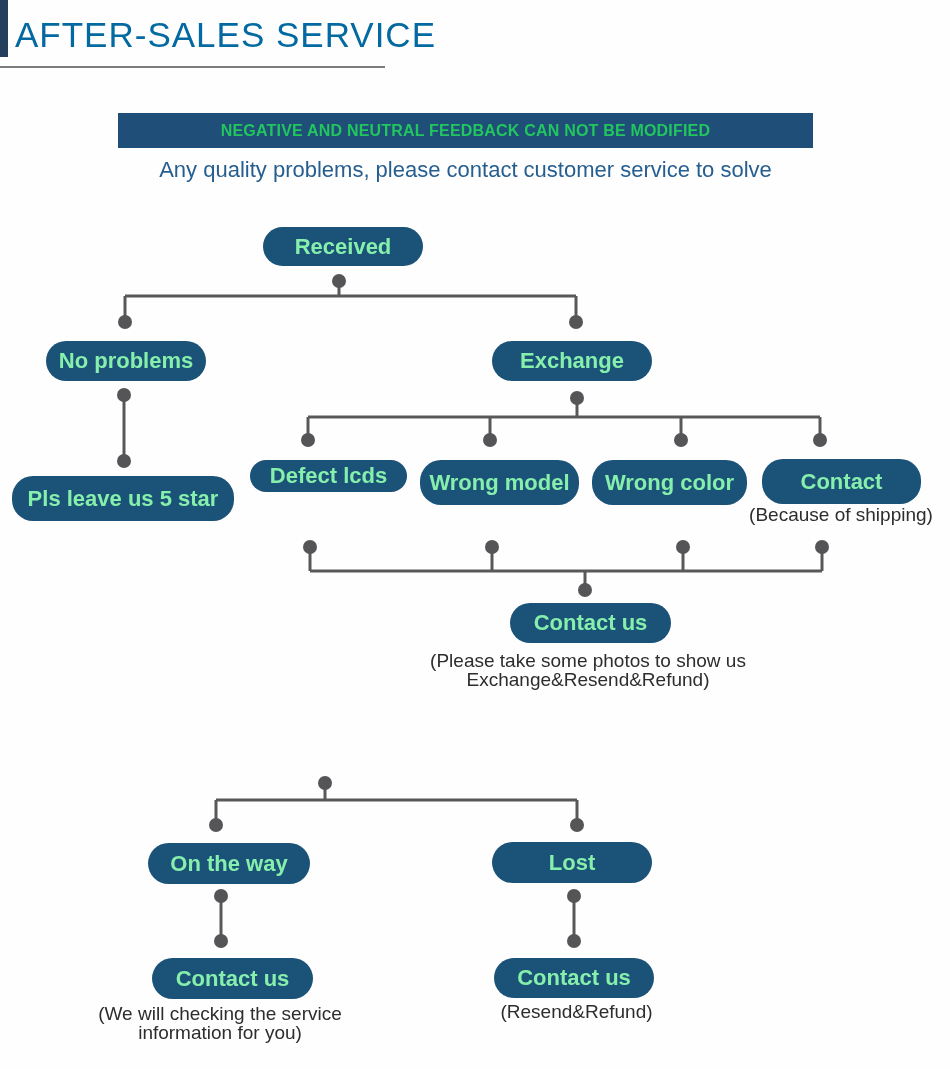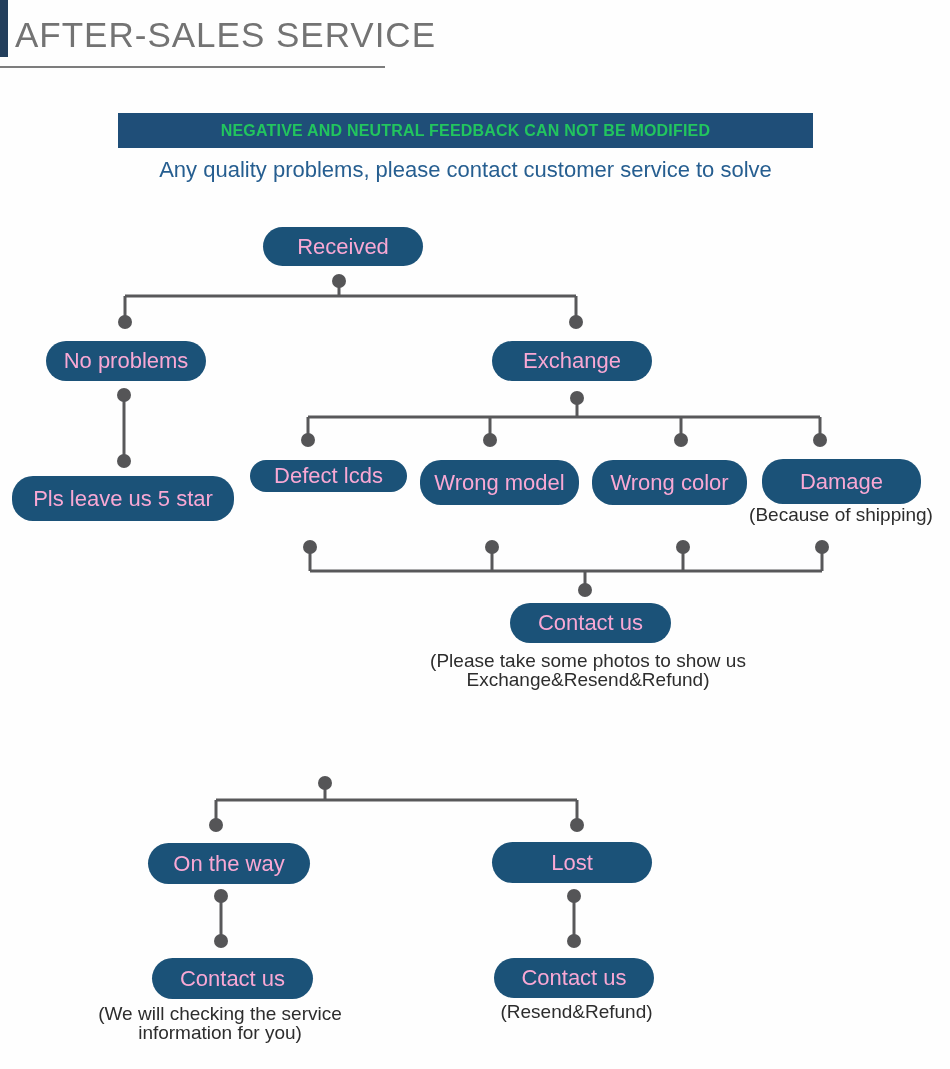--- a/index.html
+++ b/index.html
@@ -16,21 +16,21 @@
   .accent-bar {
     position: absolute; left: 0; top: 0;
     width: 8px; height: 57px;
     background: #233f5c;
   }
   .page-title {
     position: absolute; left: 15px; top: 15px;
     font-size: 35px;
     font-weight: 300;
     letter-spacing: 1px;
-    color: #737373;
+    color: #0369a1;
     white-space: nowrap;
   }
   .title-underline {
     position: absolute; left: 0; top: 66px;
     width: 385px; height: 2px;
     background: #7d7d7d;
   }
   .banner {
     position: absolute; left: 118px; top: 113px;
     width: 695px; height: 35px;
@@ -48,26 +48,27 @@
     color: #265e90;
     font-size: 22px;
     display: flex; align-items: center; justify-content: center;
     white-space: nowrap;
   }
 
   
   .node {
     position: absolute;
     background: #1b5278;
-    color: #f9a8d4;
+    color: #86efac;
     border-radius: 21px;
     font-size: 22px;
     display: flex; align-items: center; justify-content: center;
     white-space: nowrap;
     text-align: center;
+    font-weight: bold;
   }
   #n-received      { left: 263px; top: 227px; width: 160px; height: 39px; }
   #n-no-problems   { left:  46px; top: 341px; width: 160px; height: 40px; }
   #n-problems      { left: 492px; top: 341px; width: 160px; height: 40px; }
   #n-pls-leave     { left:  12px; top: 476px; width: 222px; height: 45px; }
   #n-defect-lcds   { left: 250px; top: 460px; width: 157px; height: 32px; }
   #n-wrong-model   { left: 420px; top: 460px; width: 159px; height: 45px; }
   #n-wrong-color   { left: 592px; top: 460px; width: 155px; height: 45px; }
   #n-damage        { left: 762px; top: 459px; width: 159px; height: 45px; }
   #n-contact-mid   { left: 510px; top: 603px; width: 161px; height: 40px; }
@@ -161,21 +162,21 @@
     </g>
   </svg>
 
   <div class="node" id="n-received">Received</div>
   <div class="node" id="n-no-problems">No problems</div>
   <div class="node" id="n-problems">Exchange</div>
   <div class="node" id="n-pls-leave">Pls leave us 5 star</div>
   <div class="node" id="n-defect-lcds">Defect lcds</div>
   <div class="node" id="n-wrong-model">Wrong model</div>
   <div class="node" id="n-wrong-color">Wrong color</div>
-  <div class="node" id="n-damage">Damage</div>
+  <div class="node" id="n-damage">Contact</div>
   <div class="node" id="n-contact-mid">Contact us</div>
   <div class="node" id="n-on-the-way">On the way</div>
   <div class="node" id="n-lost">Lost</div>
   <div class="node" id="n-contact-bl">Contact us</div>
   <div class="node" id="n-contact-br">Contact us</div>
 
   <div class="caption" id="c-damage">(Because of shipping)</div>
 
   <div class="caption" id="c-photos">
     <span>(Please take some photos to show us</span><br>

